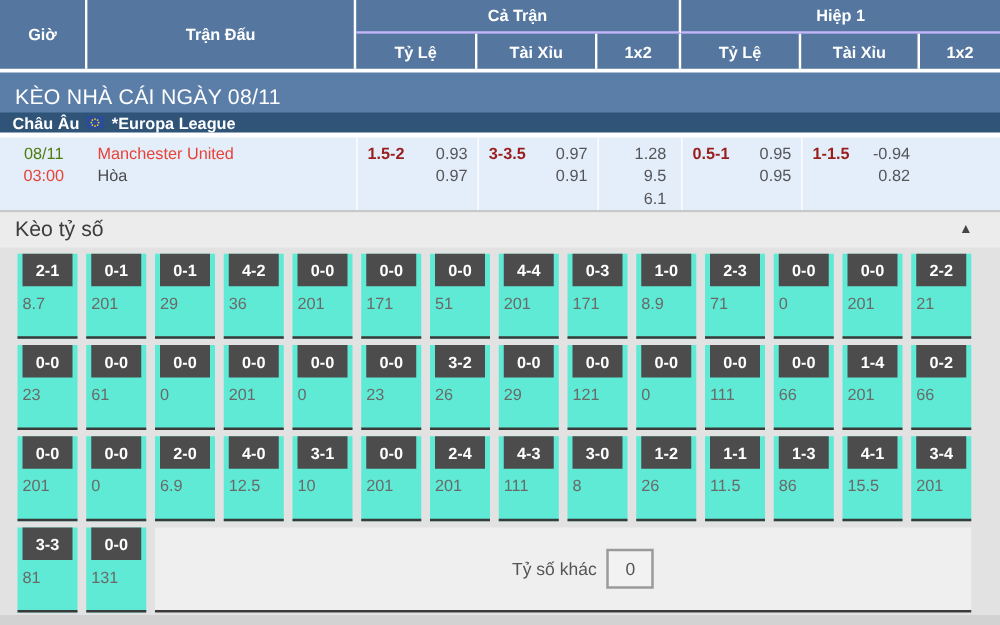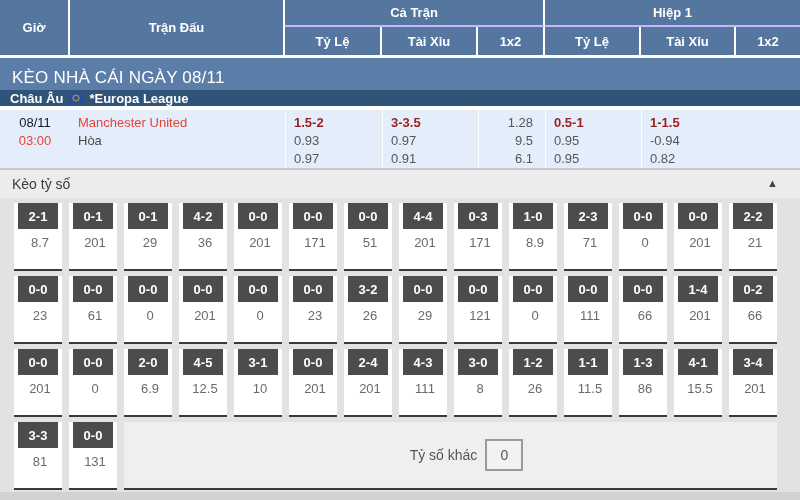--- a/index.html
+++ b/index.html
@@ -27,42 +27,42 @@
           color:#fff;font-size:13px;font-weight:bold;display:flex;align-items:center;
           padding-left:10px;box-sizing:border-box;gap:6px;}
 
   
   .mrow{position:absolute;top:110px;left:0;width:800px;height:58px;background:#e4eefa;
         display:grid;grid-template-columns:70px 215px 97px 96px 67px 96px 95px 64px;
         font-size:13px;color:#4a4a4a;}
   .mcell{box-sizing:border-box;padding:4px 8px 0 8px;line-height:18px;}
   .mcell.bl{border-left:1px solid #fff;}
   .timecol{text-align:center;padding-left:0;padding-right:0;}
-  .date{color:#0f172a;}
+  .date{color:#4d7c0f;}
   .time{color:#e74236;}
   .team-home{color:#e74236;}
   .hline{color:#991f1f;font-weight:bold;}
-  .oline{display:flex;justify-content:space-between;flex-direction:column;}
+  .oline{display:flex;justify-content:space-between;}
   .oline.end{justify-content:flex-end;}
   .odd{color:#55565a;}
   .x12{display:flex;flex-direction:column;align-items:flex-end;padding-right:12px;}
 
   .divider{position:absolute;top:168px;left:0;width:800px;height:2px;background:#c8c8c8;}
 
   
   .ssec{position:absolute;top:170px;left:0;width:800px;height:322px;background:#e2e2e2;}
   .ssec-hdr{position:absolute;top:0;left:0;width:800px;height:28px;background:#ececec;
             display:flex;align-items:center;}
-  .ssec-title{font-size:14px;color:#3c3c3c;padding-left:12px;}
+  .ssec-title{font-size:17px;color:#3c3c3c;padding-left:12px;}
   .collapse{position:absolute;right:22px;top:7px;font-size:11px;color:#444;cursor:pointer;}
 
   .sgrid{position:absolute;top:33px;left:14px;width:770px;display:grid;
          grid-template-columns:repeat(14,48px);grid-auto-rows:68px;column-gap:7px;row-gap:5px;}
-  .cell{background:#ffffff;border-bottom:2px solid #3a3a3a;box-sizing:border-box;
-        display:flex;flex-direction:column;cursor:pointer;text-align:center;}
+  .cell{background:#5eead4;border-bottom:2px solid #3a3a3a;box-sizing:border-box;
+        display:flex;flex-direction:column;cursor:pointer;}
   .sb{height:26px;margin:0 4px 6px 4px;background:#4c4c4c;color:#fff;font-size:13px;
       font-weight:bold;display:flex;align-items:center;justify-content:center;}
   .sv{font-size:13px;color:#6a6a6a;padding-left:4px;}
   .wide{grid-column:3/-1;background:#efefef;border-bottom:2px solid #3a3a3a;box-sizing:border-box;
         display:flex;align-items:center;justify-content:center;gap:8px;}
   .other-label{font-size:14px;color:#555;margin-left:32px;}
   .other-input{width:30px;height:26px;border:2px solid #9a9a9a;background:#f2f2f2;
                text-align:center;font-size:14px;color:#555;font-family:"Liberation Sans",sans-serif;}
 
   .bottombar{position:absolute;bottom:0;left:0;width:800px;height:8px;background:#d2d2d2;}
@@ -291,21 +291,21 @@
         </div>
       <div class="cell">
           <span class="sb">0-0</span>
           <span class="sv">0</span>
         </div>
       <div class="cell">
           <span class="sb">2-0</span>
           <span class="sv">6.9</span>
         </div>
       <div class="cell">
-          <span class="sb">4-5</span>
+          <span class="sb">4-0</span>
           <span class="sv">12.5</span>
         </div>
       <div class="cell">
           <span class="sb">3-1</span>
           <span class="sv">10</span>
         </div>
       <div class="cell">
           <span class="sb">0-0</span>
           <span class="sv">201</span>
         </div>

